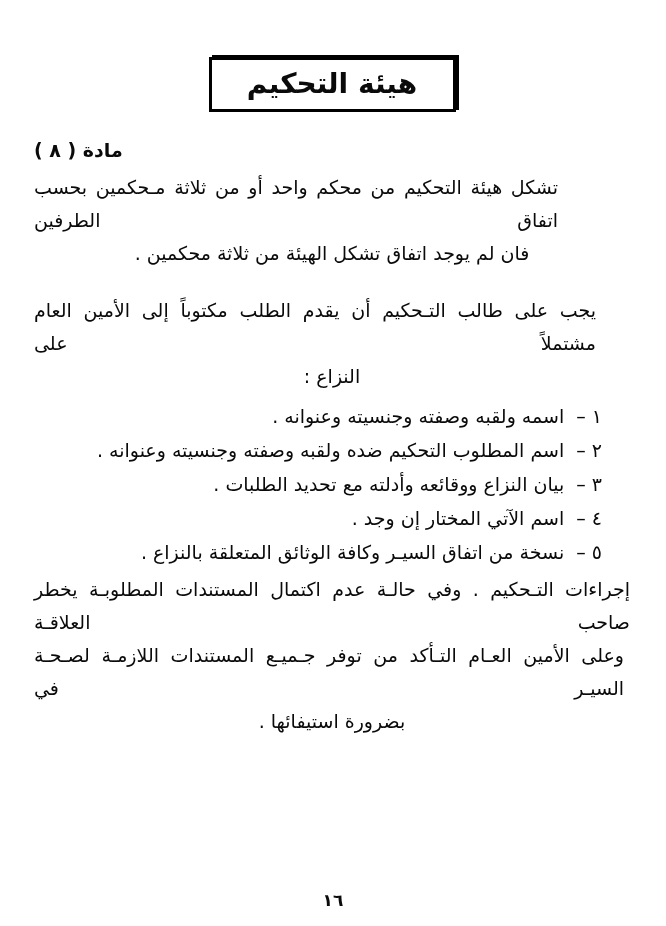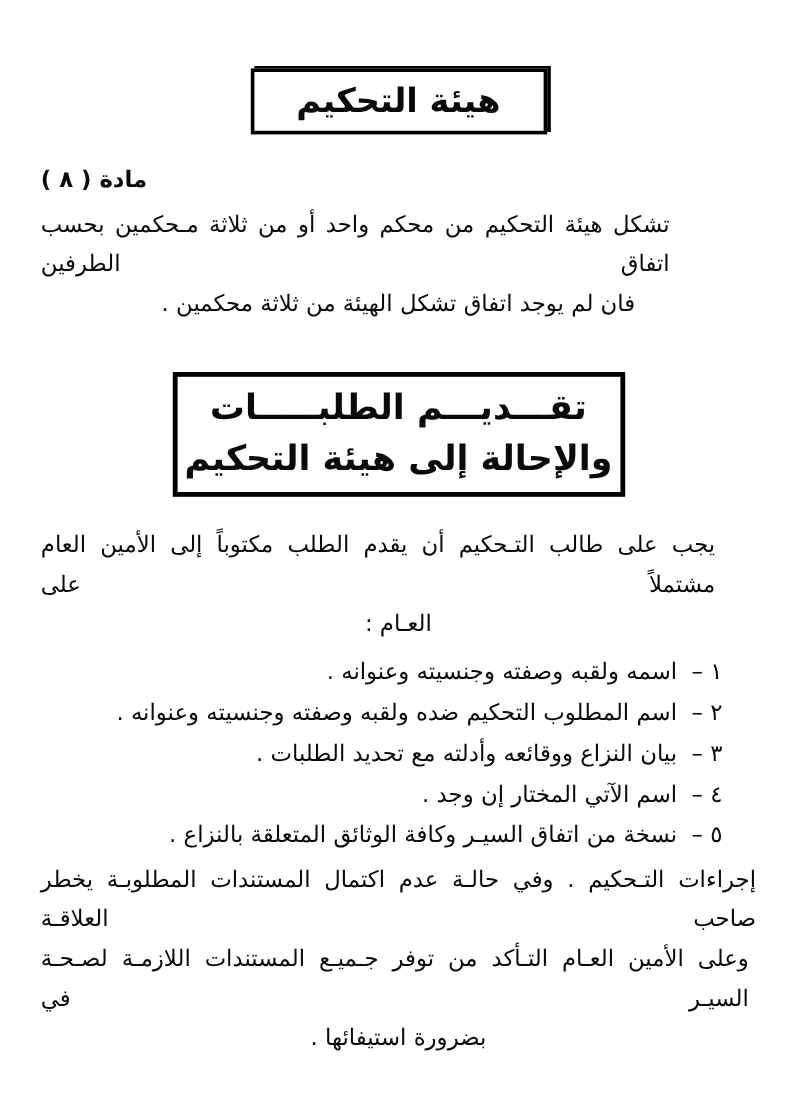--- a/index.html
+++ b/index.html
@@ -79,29 +79,25 @@
     <span>هيئة التحكيم</span>
   </div>
 
   <div class="article-heading">مادة ( ٨ )</div>
 
   <div class="para para1">
     <div class="jl ind-lg">تشكل هيئة التحكيم من محكم واحد أو من ثلاثة مـحكمين بحسب اتفاق الطرفين</div>
     <div class="last-line">فان لم يوجد اتفاق تشكل الهيئة من ثلاثة محكمين .</div>
   </div>
 
-  <div class="title-box box2">
-    <div>تقـــديـــم الطلبـــــات</div>
-    <div>والإحالة إلى هيئة التحكيم</div>
-  </div>
 
 
   <div class="para para2">
     <div class="jl ind-md">يجب على طالب التـحكيم أن يقدم الطلب مكتوباً إلى الأمين العام مشتملاً على</div>
-    <div class="last-line">العـام :</div>
+    <div class="last-line">النزاع :</div>
   </div>
 
   <div class="list">
     <div class="list-item">
       <span class="list-marker">١ –</span>
       <span>اسمه ولقبه وصفته وجنسيته وعنوانه .</span>
     </div>
     <div class="list-item">
       <span class="list-marker">٢ –</span>
       <span>اسم المطلوب التحكيم ضده ولقبه وصفته وجنسيته وعنوانه .</span>
@@ -119,14 +115,15 @@
       <span>نسخة من اتفاق السيـر وكافة الوثائق المتعلقة بالنزاع .</span>
     </div>
   </div>
 
   <div class="para para3">
     <div class="jl">إجراءات التـحكيم . وفي حالـة عدم اكتمال المستندات المطلوبـة يخطر صاحب العلاقـة</div>
     <div class="jl ind-sm">وعلى الأمين العـام التـأكد من توفر جـميـع المستندات اللازمـة لصـحـة السيـر في</div>
     <div class="last-line">بضرورة استيفائها .</div>
   </div>
 
+  <div class="page-number">١٦</div>
 
 </div>
 
 </body></html>

